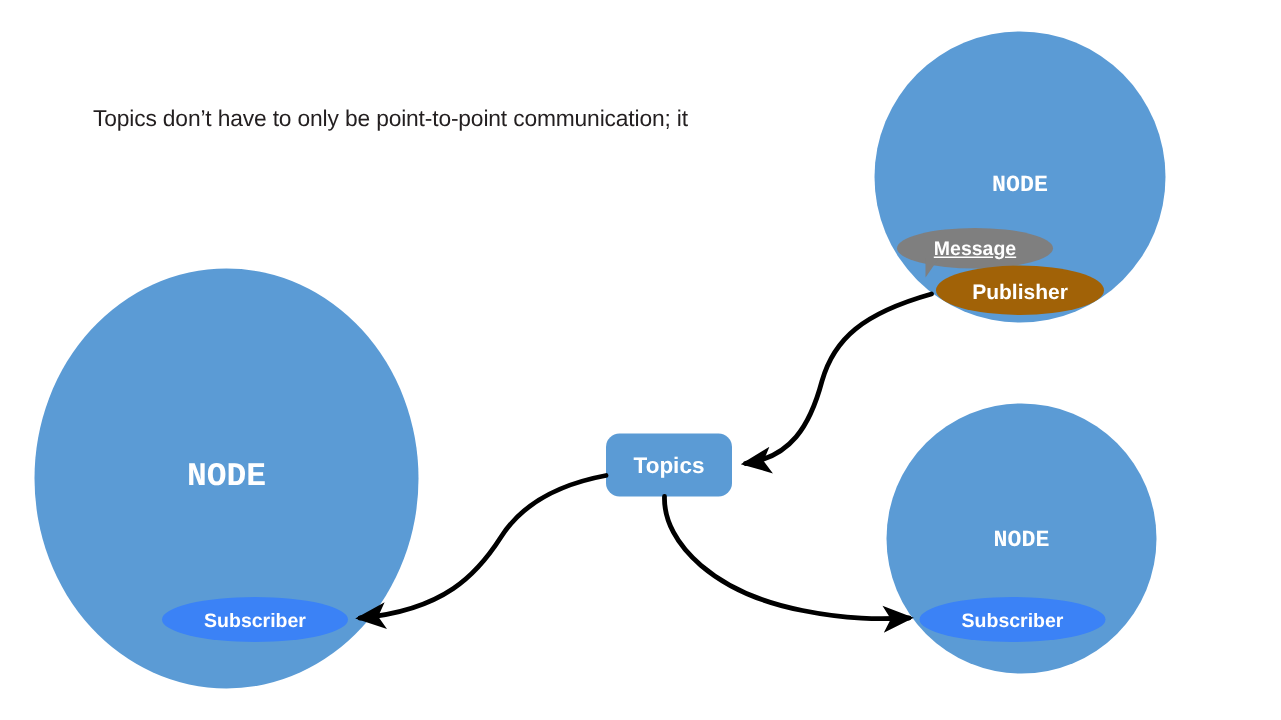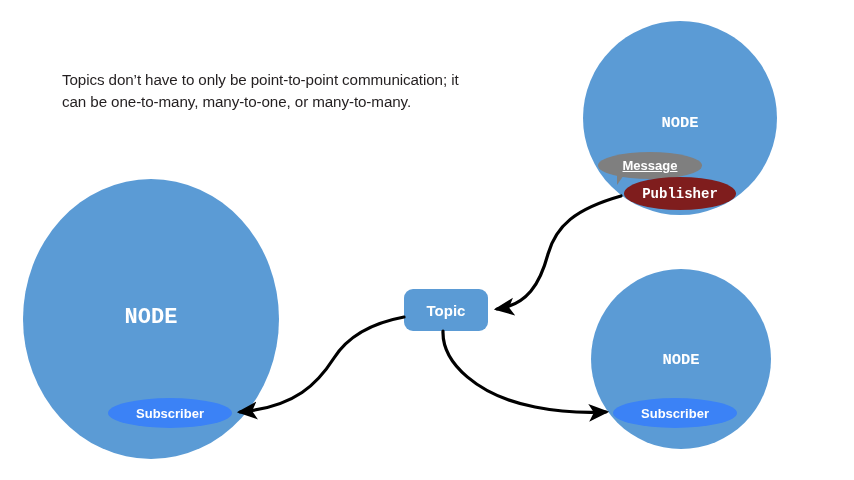--- a/index.html
+++ b/index.html
@@ -47,21 +47,21 @@
     border-radius: 50%;
     display: flex;
     align-items: center;
     justify-content: center;
     color: #ffffff;
     font-weight: bold;
     white-space: nowrap;
     font-family: "Liberation Sans", sans-serif;
   }
   .pill-message { background: #7F7F7F; font-size: 13px; }
-  .pill-publisher { background: #7f1d1d; font-size: 14px; font-family: Liberation Mono, monospace; }
+  .pill-publisher { background: #a16207; font-size: 14px; }
   .pill-subscriber { background: #3b82f6; font-size: 13px; }
   .msg-tail {
     position: absolute;
     width: 0;
     height: 0;
     border-left: 9px solid #7F7F7F;
     border-bottom: 13px solid transparent;
   }
   .topic-box {
     position: absolute;
@@ -84,38 +84,37 @@
     pointer-events: none;
   }
 </style>
 </head>
 <body>
 
 <div id="canvas">
 
   <div class="caption">
     <div>Topics don’t have to only be point-to-point communication; it</div>
-    <div>can be one-to-many, many-to-one, or many-to-many.</div>
   </div>
 
   <div class="node-circle" style="left:23px; top:168px; width:256px; height:280px;"></div>
   <div class="node-label" style="left:23px; top:294px; width:256px; font-size:22px;">NODE</div>
   <div class="pill pill-subscriber" style="left:108px; top:387px; width:124px; height:30px;">Subscriber</div>
 
   <div class="node-circle" style="left:583px; top:10px; width:194px; height:194px;"></div>
   <div class="node-label" style="left:583px; top:103px; width:194px; font-size:15.5px;">NODE</div>
   <div class="pill pill-message" style="left:598px; top:141px; width:104px; height:27px;text-decoration:underline;">Message</div>
   <div class="msg-tail" style="left:617px; top:161px;"></div>
   <div class="pill pill-publisher" style="left:624px; top:166px; width:112px; height:33px;">Publisher</div>
 
   <div class="node-circle" style="left:591px; top:258px; width:180px; height:180px;"></div>
   <div class="node-label" style="left:591px; top:340px; width:180px; font-size:15.5px;">NODE</div>
   <div class="pill pill-subscriber" style="left:613px; top:387px; width:124px; height:30px;">Subscriber</div>
 
-  <div class="topic-box" style="left:404px; top:278px; width:84px; height:42px;">Topic</div>
+  <div class="topic-box" style="left:404px; top:278px; width:84px; height:42px;">Topics</div>
 
   <svg id="arrows" viewBox="0 0 854 480" xmlns="http://www.w3.org/2000/svg">
     <defs>
       <marker id="arrowhead" markerWidth="7" markerHeight="7" refX="5.4" refY="3" orient="auto" markerUnits="strokeWidth">
         <path d="M0,0.2 L6.4,3 L0,5.8 L1.6,3 Z" fill="#000000"></path>
       </marker>
     </defs>
 
     <path d="M 621,185 C 575,198 556,215 548,243 C 540,273 527,294 497,298" fill="none" stroke="#000000" stroke-width="3.2" stroke-linecap="round" marker-end="url(#arrowhead)"></path>
 

